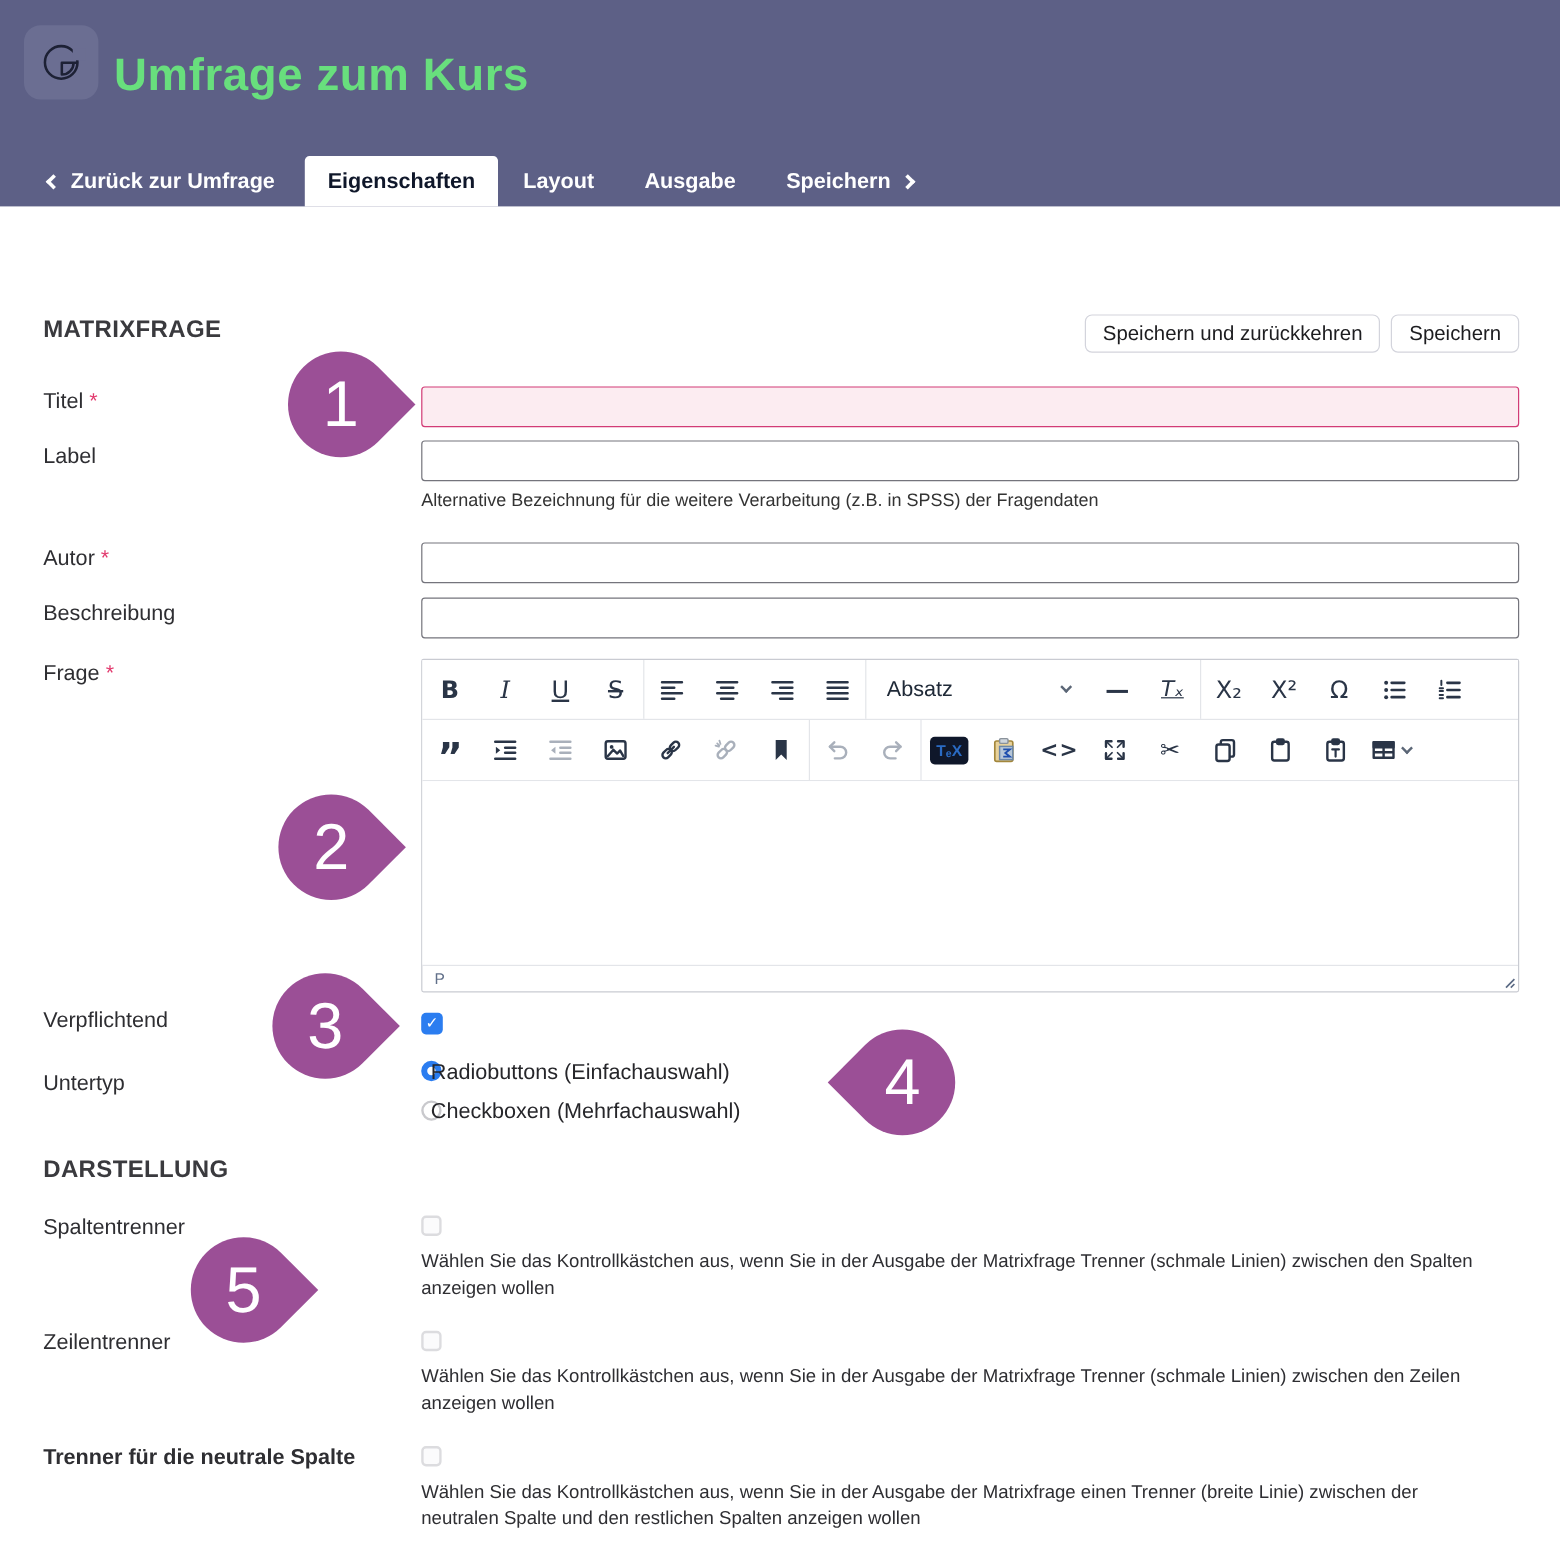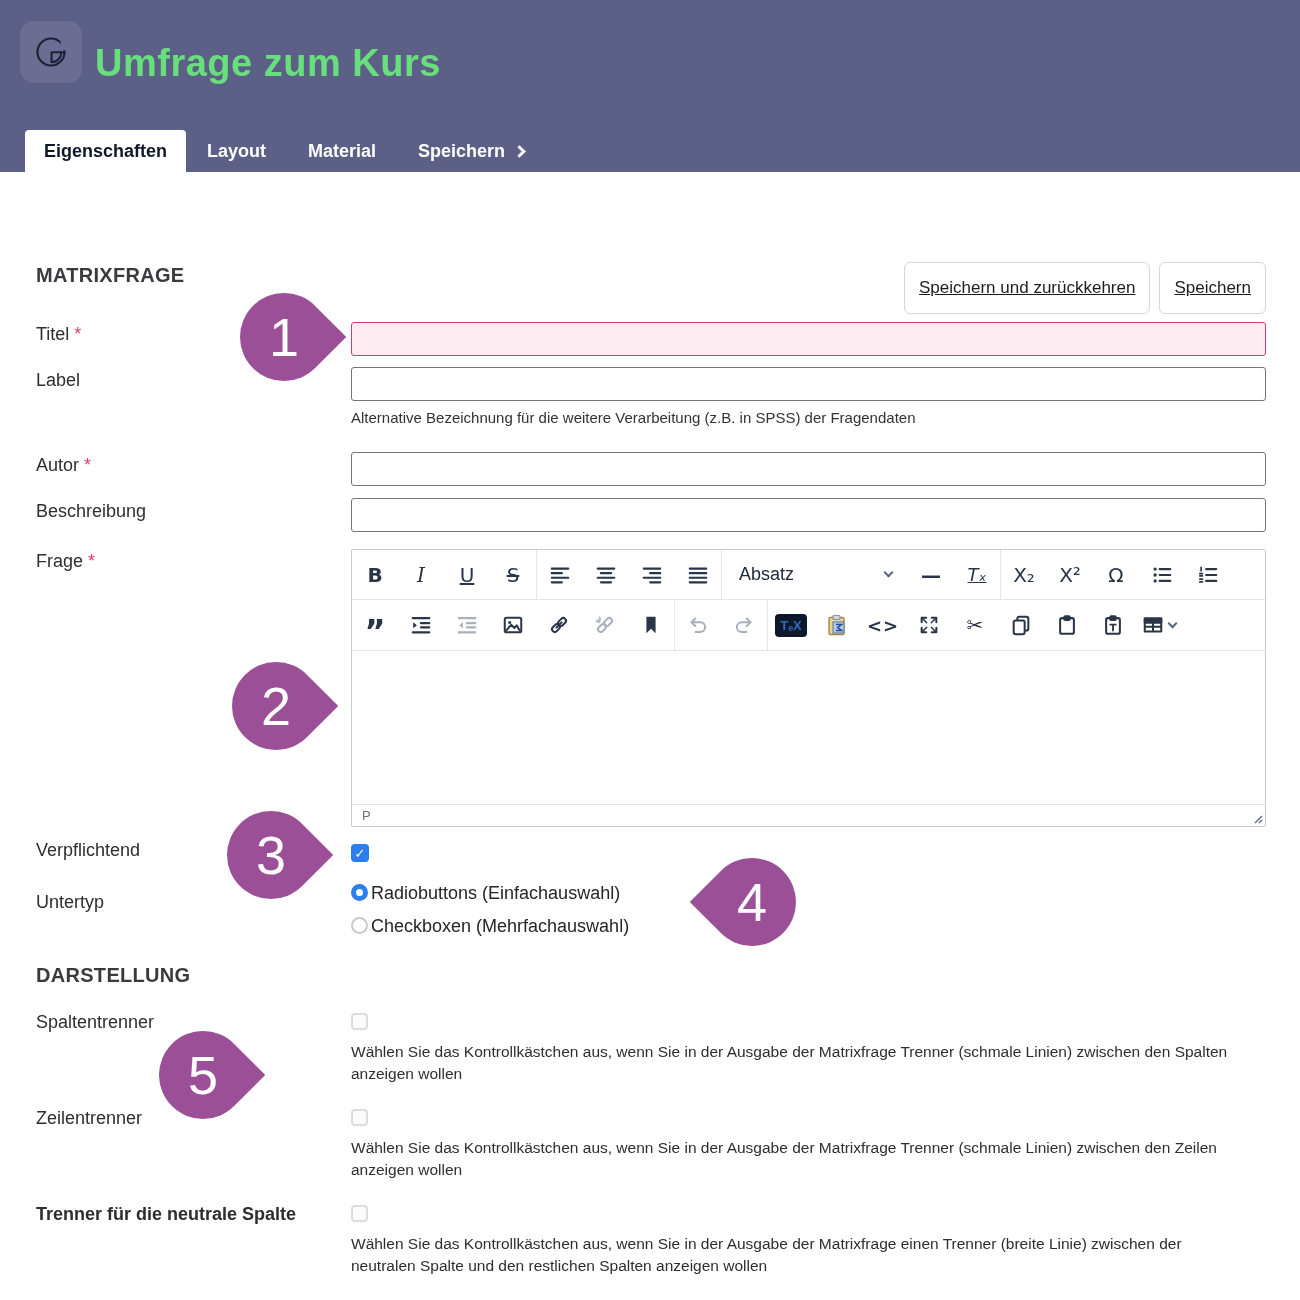--- a/index.html
+++ b/index.html
@@ -22,22 +22,22 @@
   .chev-right { border-right-width:3px; border-bottom-width:3px; transform:rotate(-45deg); }
   .chev-down  { width:7px; height:7px; border-right-width:2px; border-bottom-width:2px; transform:rotate(45deg); margin-top:-4px; color:#5b6676; }
 
   
   .section-title { position:absolute; left:36px; font-size:20px; font-weight:bold; color:#3a3a3e; letter-spacing:0.3px; }
   .field-label { position:absolute; left:36px; font-size:18px; color:#2e2e32; }
   .req { color:#e23a6e; margin-left:5px; }
 
   
   .actions { position:absolute; top:262px; right:34px; display:flex; gap:9px; }
-  .btn { background:#fff; border:1px solid #d3d4dc; border-radius:6px; padding:15px 14px;
-         font-size:17px; color:#1d1d20; font-family:inherit; cursor:pointer;text-decoration:underline; }
+  .btn { background:#fff; border:1px solid #d3d4dc; border-radius:6px; padding:5px 14px;
+         font-size:17px; color:#1d1d20; font-family:inherit; cursor:pointer; }
 
   
   .text-input { position:absolute; left:351px; width:915px; height:34px; background:#fff;
                 border:1px solid #74747c; border-radius:3px; font-size:16px; padding:0 8px; font-family:inherit; }
   .input-error { background:#fcecf1; border:1px solid #d23b76; }
   .help-text { position:absolute; left:351px; font-size:15px; color:#333; }
 
   
   .editor { position:absolute; left:351px; top:549px; width:915px; height:278px;
             border:1px solid #c9cbd2; border-radius:2px; background:#fff; display:flex; flex-direction:column; }
@@ -63,21 +63,21 @@
   .resize-handle { position:absolute; right:2px; bottom:2px; }
 
   
   .cb { position:absolute; width:18px; height:18px; border-radius:4px; }
   .cb-checked { background:#2b7df0; color:#fff; display:flex; align-items:center; justify-content:center;
                 font-size:13px; font-weight:bold; font-family:"DejaVu Sans", sans-serif; }
   .cb-un { width:17px; height:17px; border:2px solid #dcdcdf; background:#fbfbfc; }
   .radio { position:absolute; left:351px; width:17px; height:17px; border-radius:50%; }
   .radio-on { border:5px solid #2b7df0; background:#fff; }
   .radio-off { border:2px solid #c9c9cd; background:#fff; }
-  .radio-label { position:absolute; left:371px; font-size:18px; color:#26262a; }
+  .radio-label { position:absolute; left:359px; font-size:18px; color:#26262a; }
 
   .desc { position:absolute; left:351px; width:890px; font-size:15.5px; line-height:22px; color:#2e2e32; }
 
   
   .marker { position:absolute; width:88px; height:88px; background:#9b4f96;
             display:flex; align-items:center; justify-content:center; z-index:5; }
   .marker.tip-right { border-radius:50% 0 50% 50%; transform:rotate(45deg); }
   .marker.tip-left  { border-radius:0 50% 50% 50%; transform:rotate(-45deg); }
   .marker span { color:#fff; font-size:54px; line-height:1; }
   .marker.tip-right span { transform:rotate(-45deg); }
@@ -94,23 +94,27 @@
     <div class="logo">
       <svg class="icon" width="42" height="42" viewBox="0 0 48 48">
         <circle cx="24" cy="24" r="15.5" fill="none" stroke="#1d2135" stroke-width="2.4"></circle>
         <rect x="35" y="11" width="12" height="11" fill="#6b6e92"></rect>
         <path d="M40,24.3 H24.6 V35.6 A11.2,11.2 0 0 0 35.8,24.3" fill="none" stroke="#1d2135" stroke-width="2.4" stroke-linejoin="round"></path>
       </svg>
     </div>
     <div class="app-title">Umfrage zum Kurs</div>
 
     <div class="nav">
+      <div class="nav-back">
+        <span class="chev chev-left"></span>
+        <span>Zurück zur Umfrage</span>
+      </div>
       <div class="nav-tab active">Eigenschaften</div>
       <div class="nav-tab">Layout</div>
-      <div class="nav-tab">Material</div>
+      <div class="nav-tab">Ausgabe</div>
       <div class="nav-tab nav-preview">
         <span>Speichern</span>
         <span class="chev chev-right"></span>
       </div>
     </div>
   </div>
 
   <div class="section-title" style="top:264px;">MATRIXFRAGE</div>
   <div class="actions">
     <button class="btn">Speichern und zurückkehren</button>

